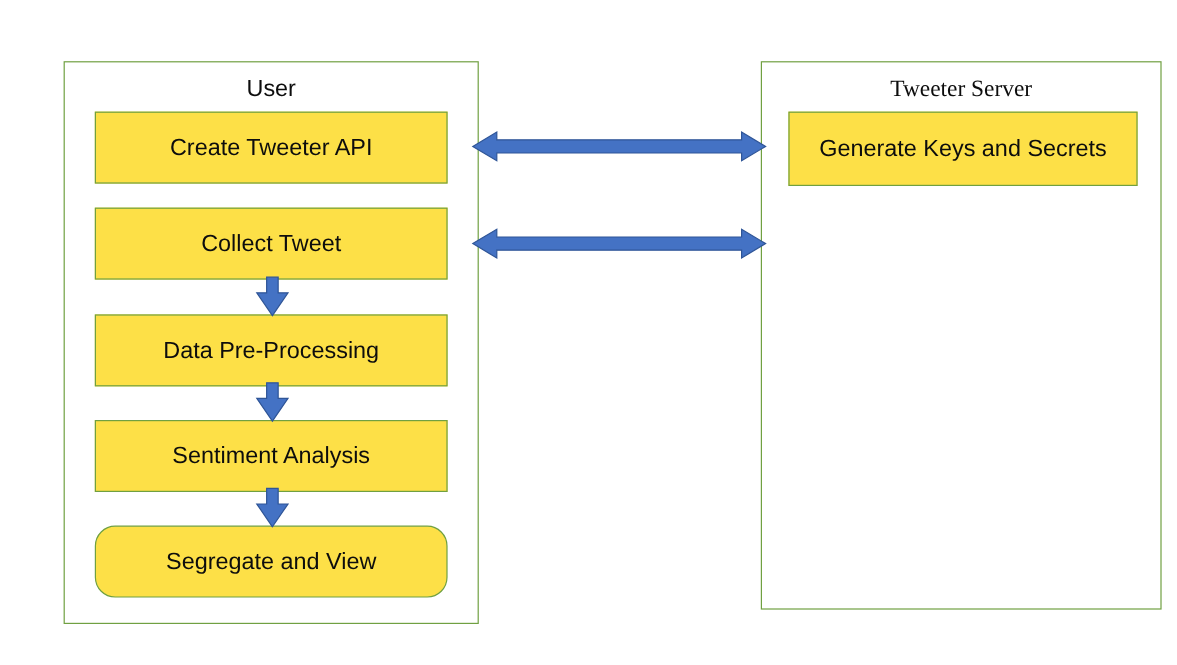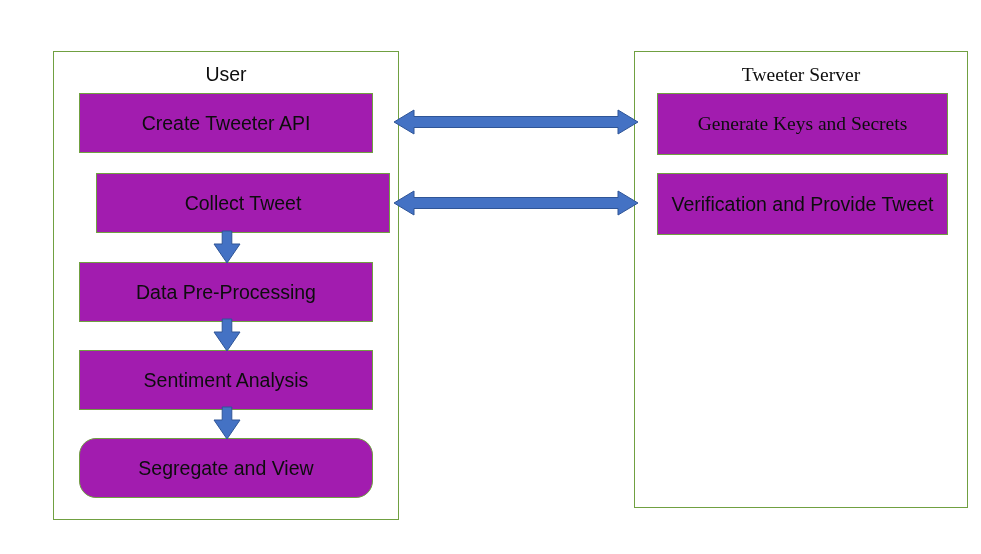--- a/index.html
+++ b/index.html
@@ -31,21 +31,21 @@
     right: 0;
     text-align: center;
     font-size: 19.5px;
     color: #0d0d0d;
     line-height: 1.2;
     white-space: nowrap;
   }
   .node-box {
     position: absolute;
     border: 1.3px solid #70A041;
-    background: #a21caf;
+    background: #fde047;
     box-sizing: border-box;
     display: flex;
     align-items: center;
     justify-content: center;
     text-align: right;
   }
   .node-label {
     font-size: 19.5px;
     color: #0d0d0d;
     line-height: 1.28;
@@ -66,47 +66,44 @@
 <div id="diagram-canvas">
 
   <div class="panel" style="left:33px; top:51px; width:346px; height:469px;">
     <div class="panel-title" style="top:11px;">User</div>
   </div>
 
   <div class="node-box" style="left:59px; top:93px; width:294px; height:60px;">
     <span class="node-label">Create Tweeter API</span>
   </div>
 
-  <div class="node-box" style="left:76px; top:173px; width:294px; height:60px;">
+  <div class="node-box" style="left:59px; top:173px; width:294px; height:60px;">
     <span class="node-label">Collect Tweet</span>
   </div>
 
   <div class="node-box" style="left:59px; top:350px; width:294px; height:60px;">
     <span class="node-label">Sentiment Analysis</span>
   </div>
 
   <div class="node-box" style="left:59px; top:262px; width:294px; height:60px;">
     <span class="node-label">Data Pre-Processing</span>
   </div>
 
   <div class="node-box" style="left:59px; top:438px; width:294px; height:60px;border-radius:17px;">
     <span class="node-label">Segregate and View</span>
   </div>
 
   <div class="panel" style="left:614px; top:51px; width:334px; height:457px;font-family:Liberation Serif, serif;">
     <div class="panel-title" style="top:11px;">Tweeter Server</div>
   </div>
 
-  <div class="node-box" style="left:637px; top:93px; width:291px; height:62px;font-family:Liberation Serif, serif;">
+  <div class="node-box" style="left:637px; top:93px; width:291px; height:62px;">
     <span class="node-label">Generate Keys and Secrets</span>
   </div>
 
-  <div class="node-box" style="left:637px; top:173px; width:291px; height:62px;">
-    <span class="node-label">Verification and Provide Tweet</span>
-  </div>
 
   <div class="arrow-h" style="left:374px; top:106px; width:244px; height:32px;">
     <svg width="244" height="32" viewBox="0 0 244 32" xmlns="http://www.w3.org/2000/svg">
       <polygon points="0,16 20,4 20,10.5 224,10.5 224,4 244,16 224,28 224,21.5 20,21.5 20,28" fill="#4472C4" stroke="#2F5597" stroke-width="1"></polygon>
     </svg>
   </div>
 
   <div class="arrow-h" style="left:374px; top:187px; width:244px; height:32px;">
     <svg width="244" height="32" viewBox="0 0 244 32" xmlns="http://www.w3.org/2000/svg">
       <polygon points="0,16 20,4 20,10.5 224,10.5 224,4 244,16 224,28 224,21.5 20,21.5 20,28" fill="#4472C4" stroke="#2F5597" stroke-width="1"></polygon>

